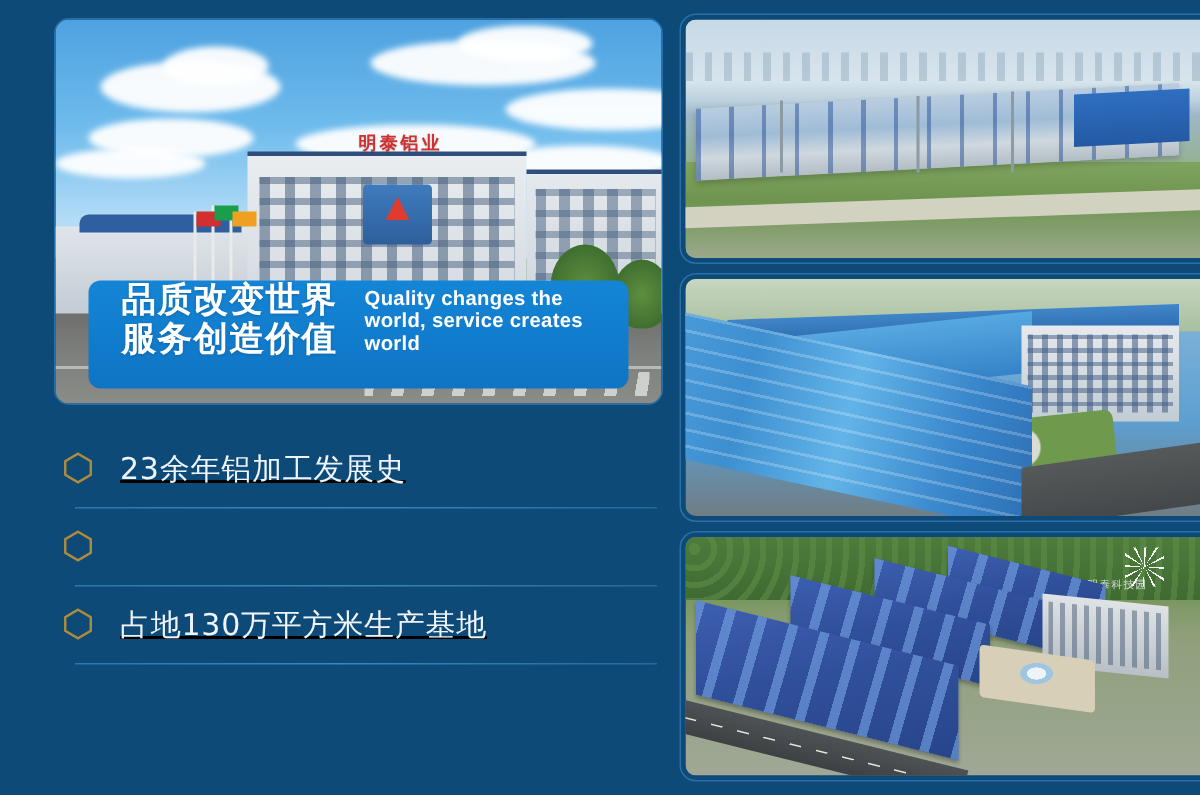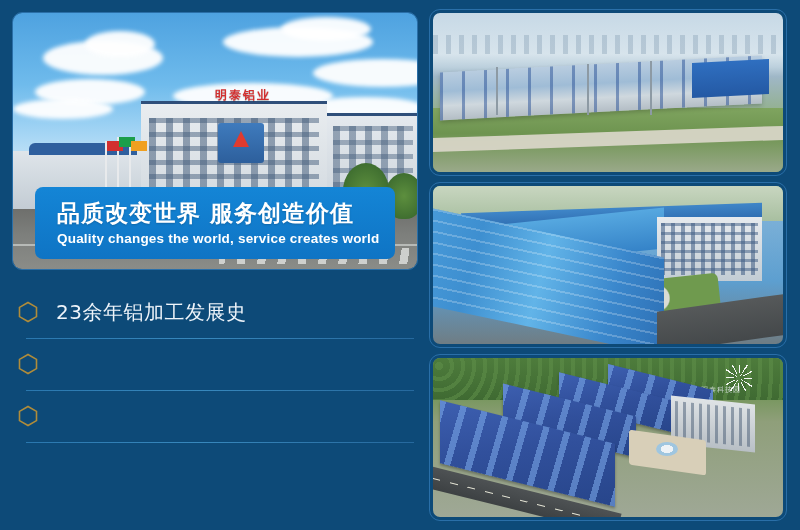--- a/index.html
+++ b/index.html
@@ -2,21 +2,21 @@
 <html><head>
 <meta charset="utf-8">
 <style>
   * { margin:0; padding:0; box-sizing:border-box; }
   html,body { width:800px; height:530px; overflow:hidden; }
   body {
     background:#0d4a78;
     font-family:"Liberation Sans","DejaVu Sans",sans-serif;
     position:relative;
   }
-  .page { position:absolute; inset:0; display:flex; }
+  .page { position:absolute; inset:0; display:flex;padding-left:24px; }
 
   
   .left-col { width:430px; height:530px; position:relative; flex:0 0 430px; }
 
   .hero-card {
     position:absolute; left:12px; top:12px; width:406px; height:258px;
     border-radius:10px; overflow:hidden;
     border:1px solid #2a6fa8;
   }
   .hero-photo { position:absolute; inset:0; overflow:hidden; }
@@ -110,35 +110,35 @@
   .shrub { position:absolute; border-radius:50%; background:#4e7f36; }
   .s1 { left:40px;  top:206px; width:26px; height:18px; }
   .s2 { left:70px;  top:208px; width:24px; height:16px; }
   .s3 { left:150px; top:206px; width:22px; height:14px; }
   .s4 { left:176px; top:206px; width:22px; height:14px; }
 
   .slogan-band {
     position:absolute; left:22px; right:22px; bottom:10px; height:72px;
     background:linear-gradient(#1485d6,#0f74c4);
     border-radius:8px;
-    display:flex; flex-direction:column; justify-content:center;
+    display:flex; flex-direction:row; justify-content:center;
     padding-left:22px; color:#fff;
   }
   .slogan-cn {
     font-size:23px; font-weight:bold; letter-spacing:1px; line-height:1.15;
     font-family:"DejaVu Sans","Liberation Sans",sans-serif;
     text-shadow:0 1px 2px rgba(0,0,0,.18);
   }
   .slogan-en {
     font-size:13.5px; margin-top:4px; letter-spacing:.2px; font-weight:600;
     font-family:"Liberation Sans",sans-serif;
   }
 
   
-  .feature-list { position:absolute; left:12px; right:12px; top:286px; bottom:0; }
+  .feature-list { position:absolute; left:12px; right:12px; top:286px; bottom:0;text-decoration:underline; }
   .feature-row {
     position:relative; height:52px; display:flex; align-items:center;
     padding-left:6px;
   }
   .hexagon { width:20px; height:22px; flex:0 0 20px; margin-right:18px; }
   .feature-text {
     color:#eef4fa; font-size:20px; letter-spacing:.5px;
     font-family:"DejaVu Sans","Liberation Sans",sans-serif;
   }
   .divider {
@@ -378,20 +378,21 @@
         </span>
       </div>
       <div class="divider" style="top:104px"></div>
 
       <div class="feature-row">
         <span class="hexagon">
           <svg viewBox="0 0 20 22" width="20" height="22">
             <polygon points="10,1.5 18.5,6.4 18.5,15.6 10,20.5 1.5,15.6 1.5,6.4" fill="none" stroke="#b08c3a" stroke-width="1.6"></polygon>
           </svg>
         </span>
+        <span class="feature-text">占地130万平方米生产基地</span>
       </div>
       <div class="divider" style="top:156px"></div>
 
     </div>
   </div>
 
   <div class="right-col">
 
     <div class="photo-frame aer1">
       <div class="skyline"></div>

